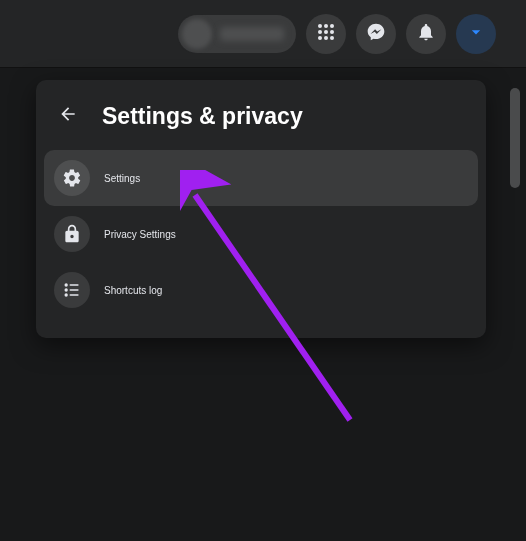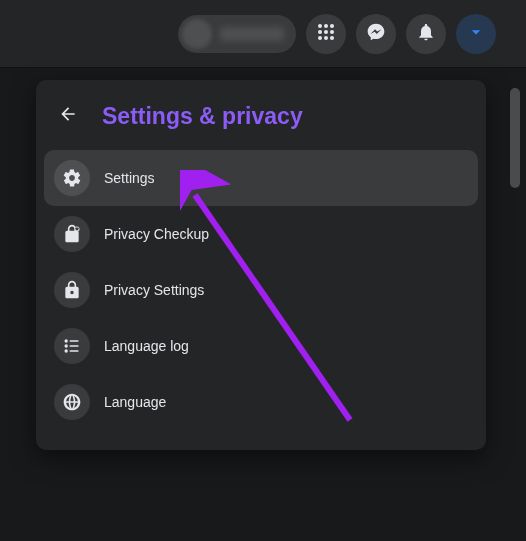--- a/index.html
+++ b/index.html
@@ -82,21 +82,21 @@
   border-radius: 50%;
   display: flex;
   align-items: center;
   justify-content: center;
   cursor: pointer;
 }
 .back-btn svg { width: 20px; height: 20px; fill: #e4e6eb; }
 .panel-title {
   font-size: 23px;
   font-weight: 800;
-  color: #8b5cf6;
+  color: #ffffff;
 }
 .menu-item {
   display: flex;
   align-items: center;
   gap: 14px;
   padding: 10px 10px;
   border-radius: 10px;
   cursor: pointer;
 }
 .menu-item.selected {
@@ -110,21 +110,21 @@
   display: flex;
   align-items: center;
   justify-content: center;
   flex-shrink: 0;
 }
 .menu-item.selected .item-icon {
   background: #4e4f50;
 }
 .item-icon svg { width: 20px; height: 20px; fill: #e4e6eb; }
 .item-label {
-  font-size: 14px;
+  font-size: 10px;
   font-weight: 500;
   color: #e4e6eb;
 }
 .scrollbar {
   position: absolute;
   right: 6px;
   top: 88px;
   width: 10px;
   height: 100px;
   background: #4a4b4c;
@@ -197,30 +197,20 @@
 
   <div class="menu-item selected">
     <div class="item-icon">
       <svg viewBox="0 0 24 24">
           <path d="M19.4 13c0-.3.1-.7.1-1s0-.7-.1-1l2.1-1.7c.2-.2.3-.4.1-.7l-2-3.5c-.1-.2-.4-.3-.6-.2l-2.5 1c-.5-.4-1.1-.7-1.7-1l-.4-2.7c0-.2-.2-.4-.5-.4h-4c-.2 0-.4.2-.5.4l-.4 2.7c-.6.3-1.2.6-1.7 1l-2.5-1c-.2-.1-.5 0-.6.2l-2 3.5c-.1.2-.1.5.1.7L4.6 11c0 .3-.1.7-.1 1s0 .7.1 1l-2.1 1.7c-.2.2-.3.4-.1.7l2 3.5c.1.2.4.3.6.2l2.5-1c.5.4 1.1.7 1.7 1l.4 2.7c0 .2.2.4.5.4h4c.2 0 .4-.2.5-.4l.4-2.7c.6-.3 1.2-.6 1.7-1l2.5 1c.2.1.5 0 .6-.2l2-3.5c.1-.2.1-.5-.1-.7L19.4 13zM12 15.5c-1.9 0-3.5-1.6-3.5-3.5s1.6-3.5 3.5-3.5 3.5 1.6 3.5 3.5-1.6 3.5-3.5 3.5z"></path>
         </svg>
     </div>
     <div class="item-label">Settings</div>
   </div>
 
-  <div class="menu-item">
-    <div class="item-icon">
-      <svg viewBox="0 0 24 24">
-          <path d="M18 8h-1V6c0-2.8-2.2-5-5-5S7 3.2 7 6v2H6c-1.1 0-2 .9-2 2v10c0 1.1.9 2 2 2h12c1.1 0 2-.9 2-2V10c0-1.1-.9-2-2-2zM9 6c0-1.7 1.3-3 3-3s3 1.3 3 3v2H9V6z"></path>
-          <circle cx="18" cy="6" r="3" fill="#e4e6eb"></circle>
-          <path d="M18 4.5c-.5-.5-1.3-.5-1.8 0s-.5 1.3 0 1.8l1.8 1.8 1.8-1.8c.5-.5.5-1.3 0-1.8s-1.3-.5-1.8 0z" fill="#3a3b3c"></path>
-        </svg>
-    </div>
-    <div class="item-label">Privacy Checkup</div>
-  </div>
 
   <div class="menu-item">
     <div class="item-icon">
       <svg viewBox="0 0 24 24">
           <path d="M18 8h-1V6c0-2.8-2.2-5-5-5S7 3.2 7 6v2H6c-1.1 0-2 .9-2 2v10c0 1.1.9 2 2 2h12c1.1 0 2-.9 2-2V10c0-1.1-.9-2-2-2zM9 6c0-1.7 1.3-3 3-3s3 1.3 3 3v2H9V6zm3 11c-1.1 0-2-.9-2-2s.9-2 2-2 2 .9 2 2-.9 2-2 2z"></path>
         </svg>
     </div>
     <div class="item-label">Privacy Settings</div>
   </div>
 
@@ -228,32 +218,24 @@
     <div class="item-icon">
       <svg viewBox="0 0 24 24">
           <circle cx="5" cy="6" r="2"></circle>
           <rect x="9" y="5" width="11" height="2" rx="1"></rect>
           <circle cx="5" cy="12" r="2"></circle>
           <rect x="9" y="11" width="11" height="2" rx="1"></rect>
           <circle cx="5" cy="18" r="2"></circle>
           <rect x="9" y="17" width="11" height="2" rx="1"></rect>
         </svg>
     </div>
-    <div class="item-label">Language log</div>
-  </div>
-
-
-  <div class="menu-item">
-    <div class="item-icon">
-      <svg viewBox="0 0 24 24">
-          <path d="M12 2C6.5 2 2 6.5 2 12s4.5 10 10 10 10-4.5 10-10S17.5 2 12 2zm7 9h-3c-.1-2.4-.7-4.6-1.6-6.3 2.5 1.1 4.3 3.5 4.6 6.3zM12 20c-1-1.4-1.8-3.9-2-7h4c-.2 3.1-1 5.6-2 7zm-2-9c.2-3.1 1-5.6 2-7 1 1.4 1.8 3.9 2 7h-4zm-.4-6.3C8.7 6.4 8.1 8.6 8 11H5c.3-2.8 2.1-5.2 4.6-6.3zM5 13h3c.1 2.4.7 4.6 1.6 6.3C7.1 18.2 5.3 15.8 5 13zm9.4 6.3c.9-1.7 1.5-3.9 1.6-6.3h3c-.3 2.8-2.1 5.2-4.6 6.3z"></path>
-        </svg>
-    </div>
-    <div class="item-label">Language</div>
-  </div>
+    <div class="item-label">Shortcuts log</div>
+  </div>
+
+
 </div>
 
 <div class="scrollbar"></div>
 
 <svg class="arrow-overlay" width="200" height="280">
   <defs>
     <marker id="arrowhead" markerWidth="12" markerHeight="12" refX="2" refY="6" orient="auto">
       <path d="M0,0 L12,6 L0,12 L3,6 z" fill="#a020f0"></path>
     </marker>
   </defs>

